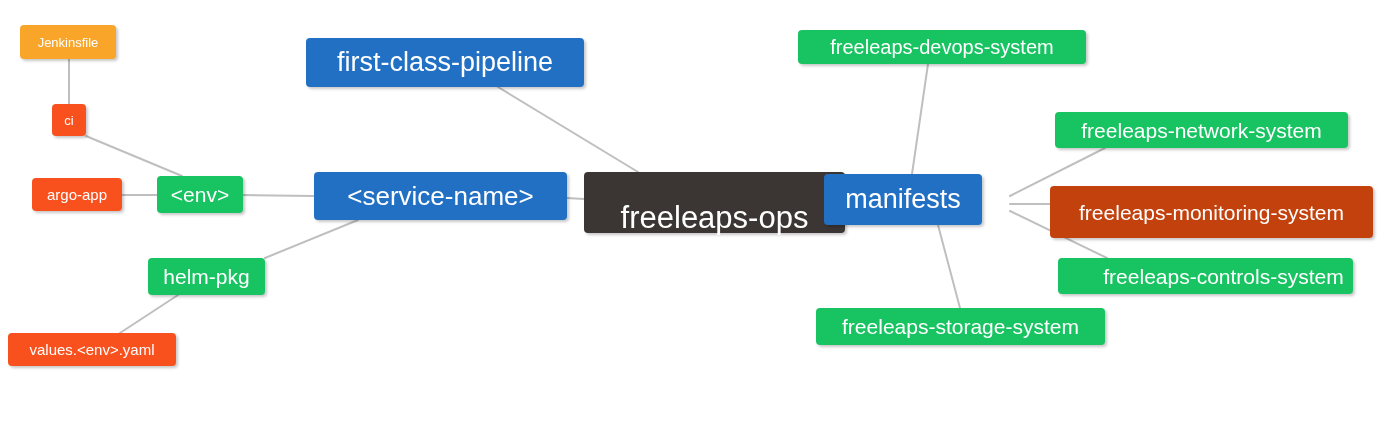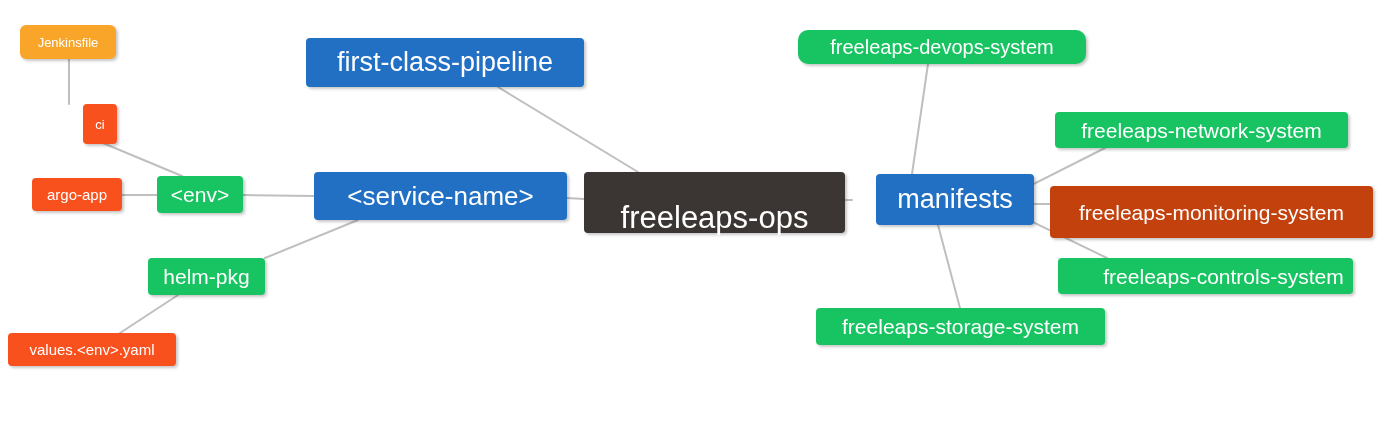--- a/index.html
+++ b/index.html
@@ -57,24 +57,24 @@
       <line x1="498" y1="87" x2="638" y2="172" stroke="#bfbfbf" stroke-width="2" stroke-linecap="round"></line>
       <line x1="567" y1="198" x2="584" y2="199" stroke="#bfbfbf" stroke-width="2" stroke-linecap="round"></line>
       <line x1="845" y1="200" x2="852" y2="200" stroke="#bfbfbf" stroke-width="2" stroke-linecap="round"></line>
       <line x1="928" y1="64" x2="912" y2="174" stroke="#bfbfbf" stroke-width="2" stroke-linecap="round"></line>
       <line x1="1010" y1="196" x2="1105" y2="148" stroke="#bfbfbf" stroke-width="2" stroke-linecap="round"></line>
       <line x1="1010" y1="204" x2="1050" y2="204" stroke="#bfbfbf" stroke-width="2" stroke-linecap="round"></line>
       <line x1="1010" y1="211" x2="1107" y2="258" stroke="#bfbfbf" stroke-width="2" stroke-linecap="round"></line>
       <line x1="938" y1="225" x2="960" y2="308" stroke="#bfbfbf" stroke-width="2" stroke-linecap="round"></line>
     </svg>
   <div id="node-layer">
-      <div class="node" style="left: 20px; top: 25px; width: 96px; height: 34px; background: rgb(249, 165, 42); font-size: 13px; border-radius: 6px;">
+      <div class="node" style="left: 20px; top: 25px; width: 96px; height: 34px; background: rgb(249, 165, 42); font-size: 13px;">
         <span class="label">Jenkinsfile</span>
       </div>
-      <div class="node" style="left: 52px; top: 104px; width: 34px; height: 40px; background: rgb(249, 81, 30); font-size: 13px; margin-left: 31px;">
+      <div class="node" style="left: 52px; top: 104px; width: 34px; height: 32px; background: rgb(249, 81, 30); font-size: 13px;">
         <span class="label">ci</span>
       </div>
       <div class="node" style="left: 32px; top: 178px; width: 90px; height: 33px; background: rgb(249, 81, 30); font-size: 15px;">
         <span class="label">argo-app</span>
       </div>
       <div class="node" style="left: 157px; top: 176px; width: 86px; height: 37px; background: rgb(24, 196, 98); font-size: 21px;">
         <span class="label">&lt;env&gt;</span>
       </div>
       <div class="node" style="left: 148px; top: 258px; width: 117px; height: 37px; background: rgb(24, 196, 98); font-size: 21px; align-items: center;">
         <span class="label">helm-pkg</span>
@@ -84,24 +84,24 @@
       </div>
       <div class="node" style="left: 306px; top: 38px; width: 278px; height: 49px; background: rgb(34, 112, 196); font-size: 27px; align-items: center;">
         <span class="label">first-class-pipeline</span>
       </div>
       <div class="node" style="left: 314px; top: 172px; width: 253px; height: 48px; background: rgb(34, 112, 196); font-size: 26px;">
         <span class="label">&lt;service-name&gt;</span>
       </div>
       <div class="node" style="left: 584px; top: 172px; width: 261px; height: 61px; background: rgb(59, 54, 51); font-size: 31px; align-items: flex-end;">
         <span class="label">freeleaps-ops</span>
       </div>
-      <div class="node" style="left: 876px; top: 174px; width: 158px; height: 51px; background: rgb(34, 112, 196); font-size: 27px;">
+      <div class="node" style="left: 824px; top: 174px; width: 158px; height: 51px; background: rgb(34, 112, 196); font-size: 27px;">
         <span class="label">manifests</span>
       </div>
-      <div class="node" style="left: 798px; top: 30px; width: 288px; height: 34px; background: rgb(24, 196, 98); font-size: 20px; border-radius: 10px;">
+      <div class="node" style="left: 798px; top: 30px; width: 288px; height: 34px; background: rgb(24, 196, 98); font-size: 20px;">
         <span class="label">freeleaps-devops-system</span>
       </div>
       <div class="node" style="left: 1055px; top: 112px; width: 293px; height: 36px; background: rgb(24, 196, 98); font-size: 21px;">
         <span class="label">freeleaps-network-system</span>
       </div>
       <div class="node" style="left: 1050px; top: 186px; width: 323px; height: 52px; background: #c2410c; font-size: 21px;">
         <span class="label">freeleaps-monitoring-system</span>
       </div>
       <div class="node" style="left: 1058px; top: 258px; width: 295px; height: 36px; background: rgb(24, 196, 98); font-size: 21px; padding-left: 36px;">
         <span class="label">freeleaps-controls-system</span>

